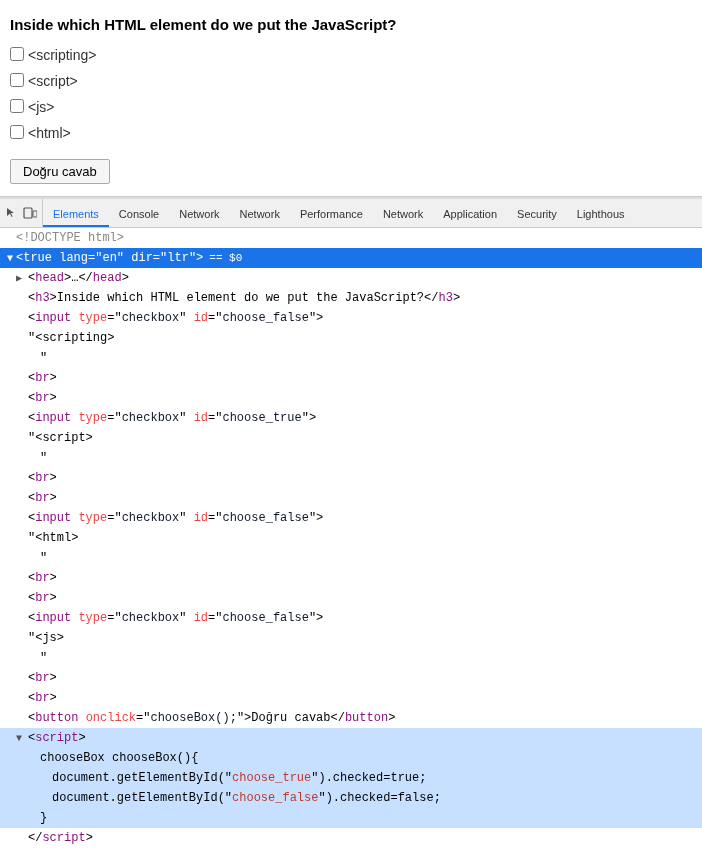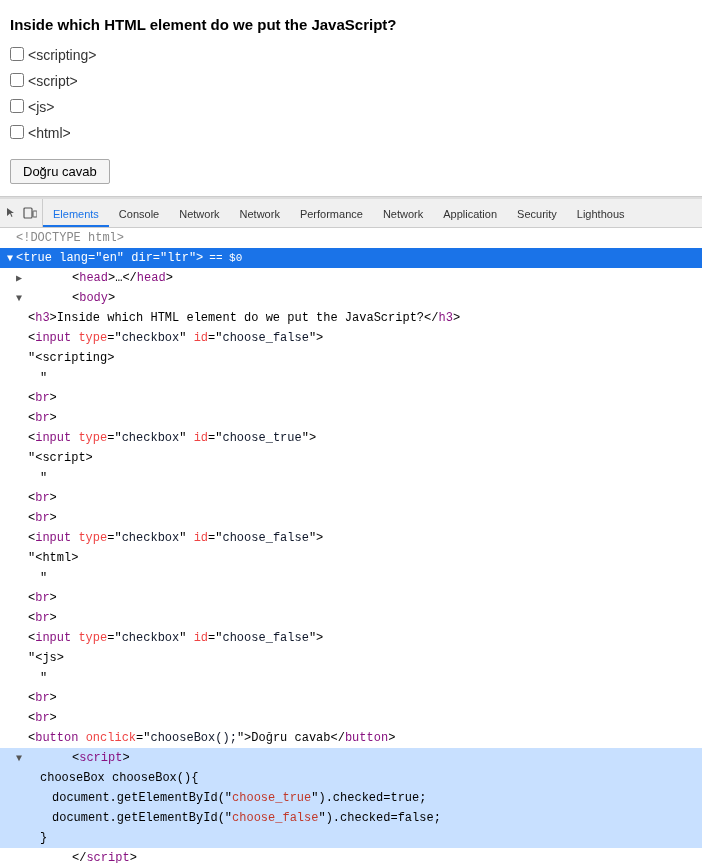--- a/index.html
+++ b/index.html
@@ -123,21 +123,21 @@
     
     .c-gray { color: #888; }
     .c-red { color: #c0392b; }
     .c-black { color: #000; }
     .c-tag { color: #881280; }
     .c-attr { color: #ef4444; }
     .c-val { color: #0f172a; }
 
     
     .indent-0 { padding-left: 4px; text-align: center; }
-    .indent-1 { padding-left: 16px; gap: 44px; }
+    .indent-1 { padding-left: 16px; }
     .indent-2 { padding-left: 16px; }
     .indent-3 { padding-left: 40px; }
     .indent-4 { padding-left: 52px; }
 
     
     .script-highlight {
       background: #c8e0ff;
     }
   </style>
 </head>
@@ -208,24 +208,20 @@
       <span class="triangle open"></span>
       <span>​&lt;<span style="color:#9ed3ff">true</span> <span style="color:#f8c555">lang</span>="<span style="color:#9ed3ff">en</span>" <span style="color:#f8c555">dir</span>="<span style="color:#9ed3ff">ltr</span>"&gt;</span>
       <span style="color:#aaa; font-size:11px; margin-left:6px">== $0</span>
     </div>
 
     <div class="line indent-1">
       <span class="triangle closed"></span>
       <span>&lt;<span class="c-tag">head</span>&gt;…&lt;/<span class="c-tag">head</span>&gt;</span>
     </div>
 
-    <div class="line indent-1">
-      <span class="triangle open"></span>
-      <span>&lt;<span class="c-tag">body</span>&gt;</span>
-    </div>
 
     <div class="line indent-2">
       <span class="triangle empty"></span>
       <span>&lt;<span class="c-tag">h3</span>&gt;<span class="c-black">Inside which HTML element do we put the JavaScript?</span>&lt;/<span class="c-tag">h3</span>&gt;</span>
     </div>
 
     <div class="line indent-2">
       <span class="triangle empty"></span>
       <span>&lt;<span class="c-tag">input</span> <span class="c-attr">type</span>="<span class="c-val">checkbox</span>" <span class="c-attr">id</span>="<span class="c-val">choose_false</span>"&gt;</span>
     </div>

